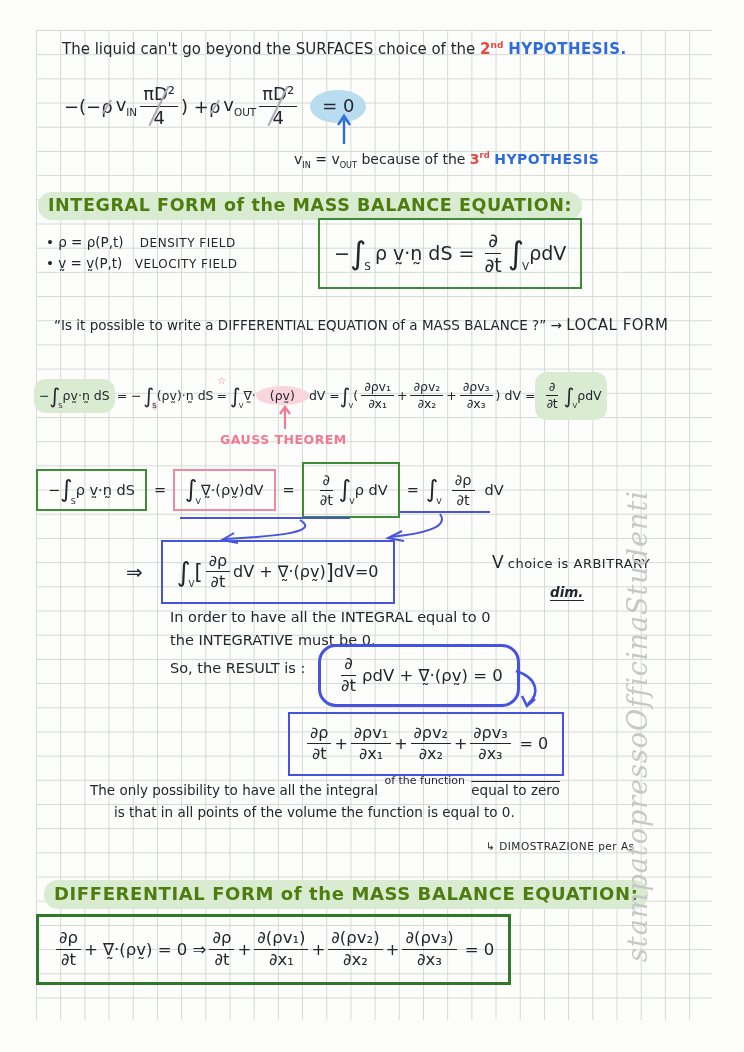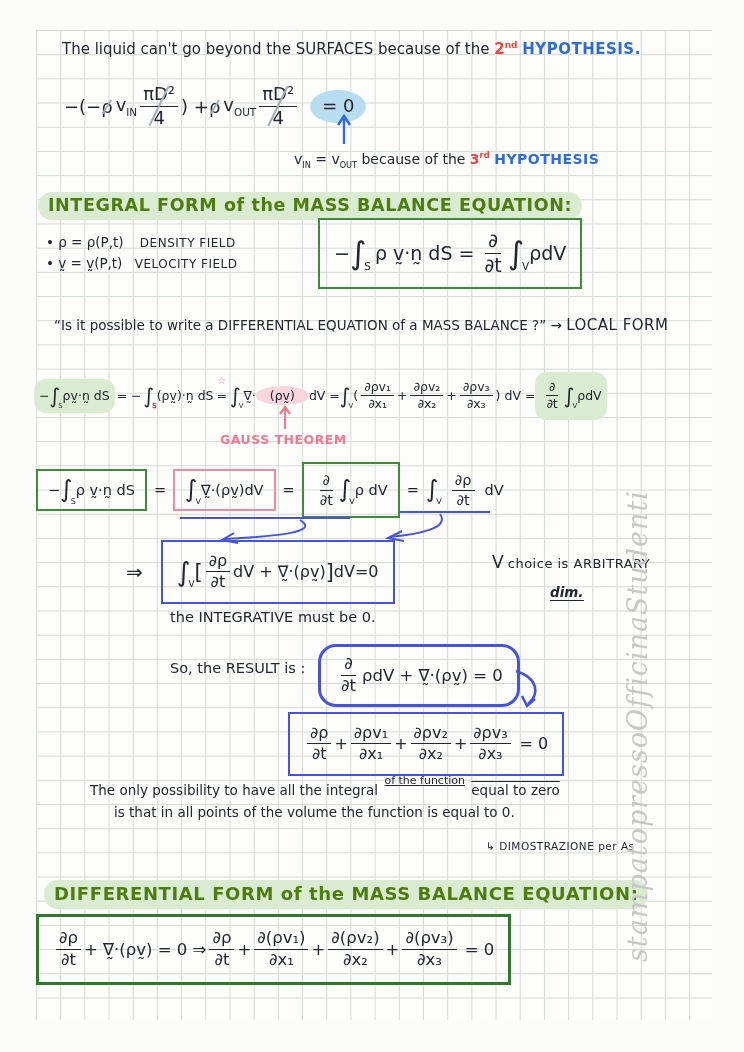--- a/index.html
+++ b/index.html
@@ -50,34 +50,34 @@
   .cancel::after{content:"";position:absolute;left:-18%;right:-18%;top:50%;border-top:2px solid #a7adb5;transform:rotate(-58deg);}
   .cancel-big{position:relative;display:inline-flex;}
   .cancel-big::after{content:"";position:absolute;left:-8%;right:-8%;top:48%;border-top:2.2px solid #a7adb5;transform:rotate(-64deg);}
   
   .stareq{position:relative;display:inline-block;margin:0 3px;}
   .stareq .star{position:absolute;left:50%;top:-13px;transform:translateX(-50%);font-size:10px;color:#f2798f;}
   .heading{font-weight:700;letter-spacing:0.6px;font-size:17.5px;color:#4d7c0f;}
   .smallcaps{letter-spacing:0.5px;}
   .uline{border-bottom:1.6px solid #23262f;}
   .overline-arc{text-decoration:overline;}
-  .ins-above{position:relative;top:-11px;font-size:11px;margin:0 2px;text-decoration:underline;}
+  .ins-above{position:relative;top:-11px;font-size:11px;margin:0 2px;}
   .watermark{
     font-family:"DejaVu Serif",serif;font-style:italic;
     color:#c7c7c7;font-size:27px;letter-spacing:1px;
     transform:rotate(-90deg);transform-origin:0 0;white-space:nowrap;
   }
 </style>
 </head>
 <body>
 
 <div class="grid"></div>
 
 <div class="abs" style="left:62px;top:40px;width:640px;font-size:15px;">
-  <span class="ink">The liquid can't go beyond the SURFACES because of the</span>
+  <span class="ink">The liquid can't go beyond the SURFACES choice of the</span>
   <span class="red" style="font-weight:700;"><span>2</span><sup>nd</sup></span>
   <span class="blue smallcaps" style="font-weight:700;">HYPOTHESIS.</span>
 </div>
 
 <div class="abs eqrow" style="left:64px;top:84px;font-size:18px;">
   <span>−(−</span>
   <span class="cancel">ρ</span>
   <span style="margin-left:3px;"><span>v</span><sub>IN</sub></span>
   <span class="frac cancel-big">
     <span class="num">πD²</span>
@@ -271,20 +271,21 @@
   </span>
 </div>
 
 <div class="abs" style="left:492px;top:552px;font-size:13px;">
   <span style="font-size:17px;">V</span>
   <span class="smallcaps">choice is ARBITRARY</span>
 </div>
 <div class="abs uline" style="left:550px;top:584px;font-size:13.5px;font-weight:700;font-style:italic;">dim.</div>
 
 <div class="abs" style="left:170px;top:606px;font-size:14.5px;line-height:23px;">
+  <div>In order to have all the INTEGRAL equal to 0</div>
   <div>the INTEGRATIVE must be 0.</div>
 </div>
 <div class="abs" style="left:170px;top:660px;font-size:14.5px;">So, the RESULT is :</div>
 
 <div class="abs cloud eqrow" style="left:318px;top:644px;padding:8px 14px;font-size:16.5px;">
   <span class="frac">
       <span class="num">∂</span>
       <span class="den">∂t</span>
     </span>
   <span>ρdV + ∇̰·(ρv̰) = 0</span>

